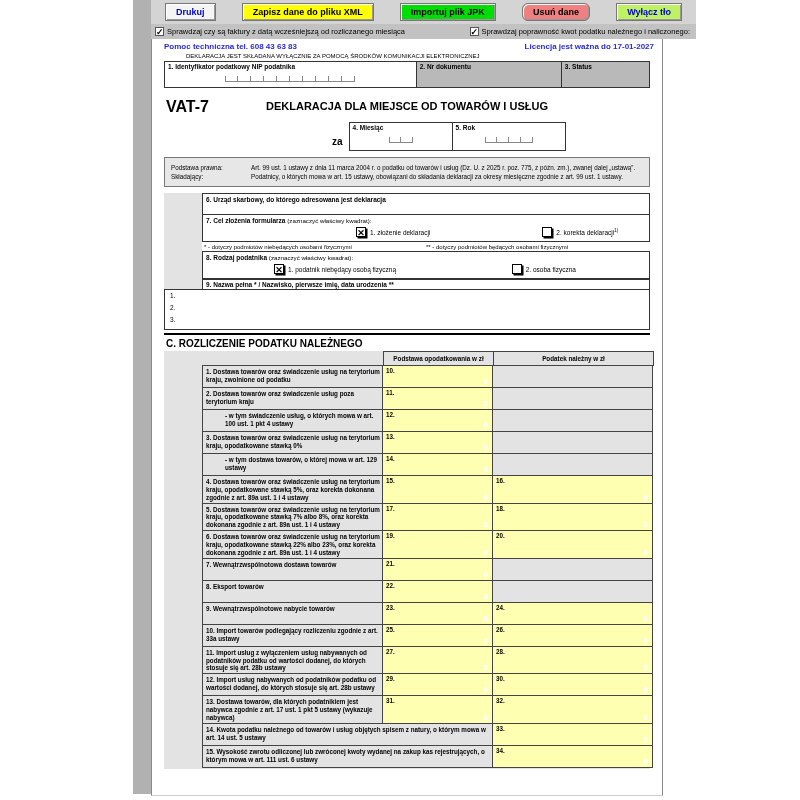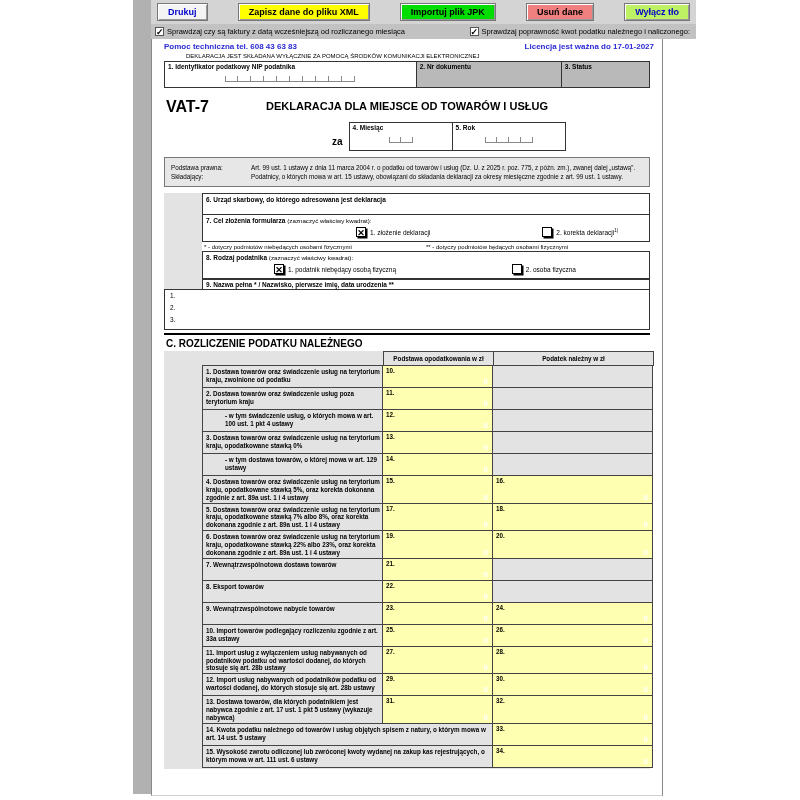--- a/index.html
+++ b/index.html
@@ -3,21 +3,21 @@
 <meta charset="utf-8">
 <style>
   * { box-sizing: border-box; }
   html,body { margin:0; padding:0; }
   body {
     width:800px; height:800px; position:relative; overflow:hidden;
     background:#ffffff; font-family:"Liberation Sans", sans-serif; color:#000;
   }
   .gray-strip { position:absolute; left:133px; top:0; width:18px; height:794px; background:#b1b1b1; }
   .chrome { position:absolute; left:151px; top:0; width:545px; }
-  .tb-row { height:24px; background:#d4d4d4; display:flex; align-items:center; justify-content:space-between; padding:0 6px; }
+  .tb-row { height:24px; background:#d4d4d4; display:flex; align-items:center; justify-content:space-between; padding:0 14px; }
   .tb-btn { height:18px; border:1px solid #777; font-family:"Liberation Sans",sans-serif;
     font-weight:bold; font-size:9px; padding:0 10px; cursor:pointer;
     box-shadow: inset 1px 1px 0 #fff, inset -1px -1px 0 #999; }
   .cb-row { height:15px; background:#c2c2c2; display:flex; align-items:center; font-size:7.5px; padding:0 6px 0 4px; }
   .cb-item { display:flex; align-items:center; gap:3px; }
   .cb-item:last-child { margin-left:auto; }
   .cb-box { width:9px; height:9px; background:#fff; border:1px solid #555; font-size:9px; line-height:8px; text-align:center; font-weight:bold; }
 
   .page { position:absolute; left:151px; top:39px; width:512px; height:757px; background:#fff;
     border-left:1px solid #8a8a8a; border-right:1px solid #8a8a8a; border-bottom:1px solid #cfcfcf;
@@ -98,21 +98,21 @@
 </head>
 <body>
 
 <div class="gray-strip"></div>
 
 <div class="chrome">
   <div class="tb-row">
       <button class="tb-btn" style="background: rgb(244, 244, 244); color: rgb(0, 0, 204);">Drukuj</button>
       <button class="tb-btn" style="background: rgb(255, 255, 0); color: rgb(0, 0, 0);">Zapisz dane do pliku XML</button>
       <button class="tb-btn" style="background: rgb(0, 221, 0); color: rgb(0, 0, 0);">Importuj plik JPK</button>
-      <button class="tb-btn" style="background: rgb(240, 128, 128); color: rgb(0, 0, 0);">Usuń dane</button>
+      <button class="tb-btn" style="background: rgb(240, 128, 128); color: rgb(0, 0, 0); border-radius: 6px;">Usuń dane</button>
       <button class="tb-btn" style="background: #bef264; color: rgb(0, 0, 204);">Wyłącz tło</button>
     </div>
   <div class="cb-row">
       <span class="cb-item">
         <span class="cb-box">✓</span>
         <span>Sprawdzaj czy są faktury z datą wcześniejszą od rozliczanego miesiąca</span>
       </span>
       <span class="cb-item">
         <span class="cb-box">✓</span>
         <span>Sprawdzaj poprawność kwot podatku należnego i naliczonego:</span>

